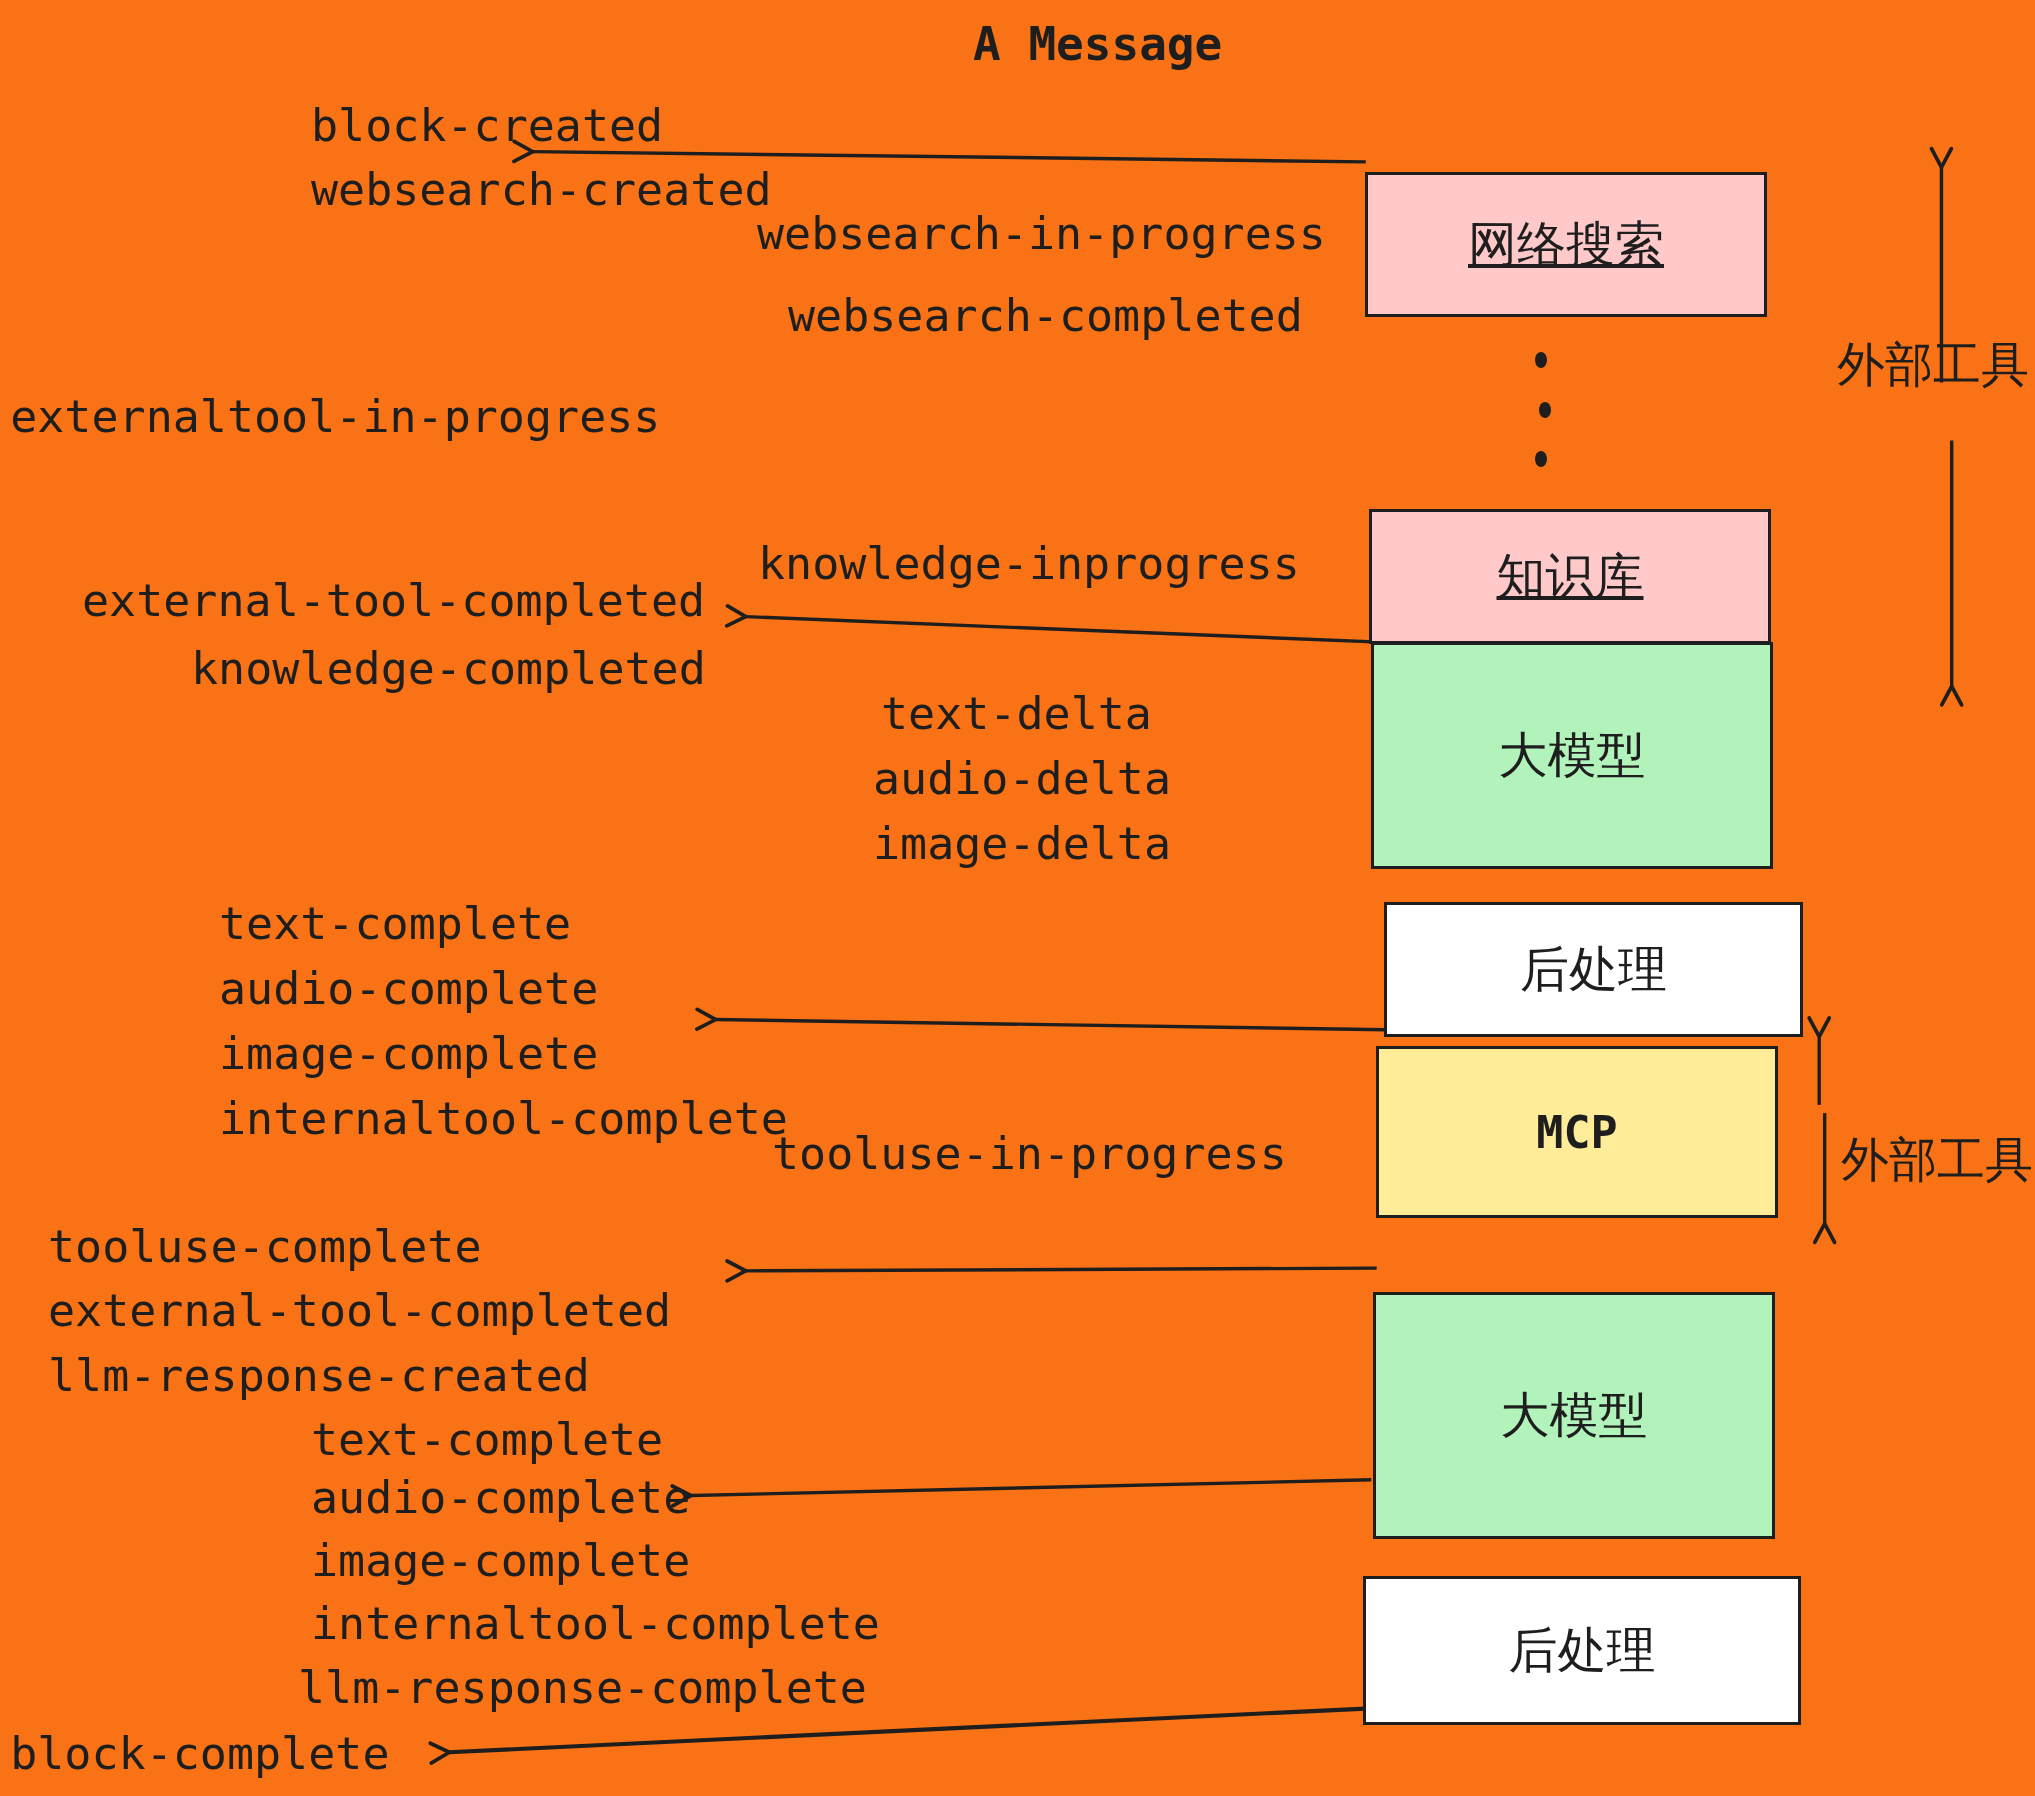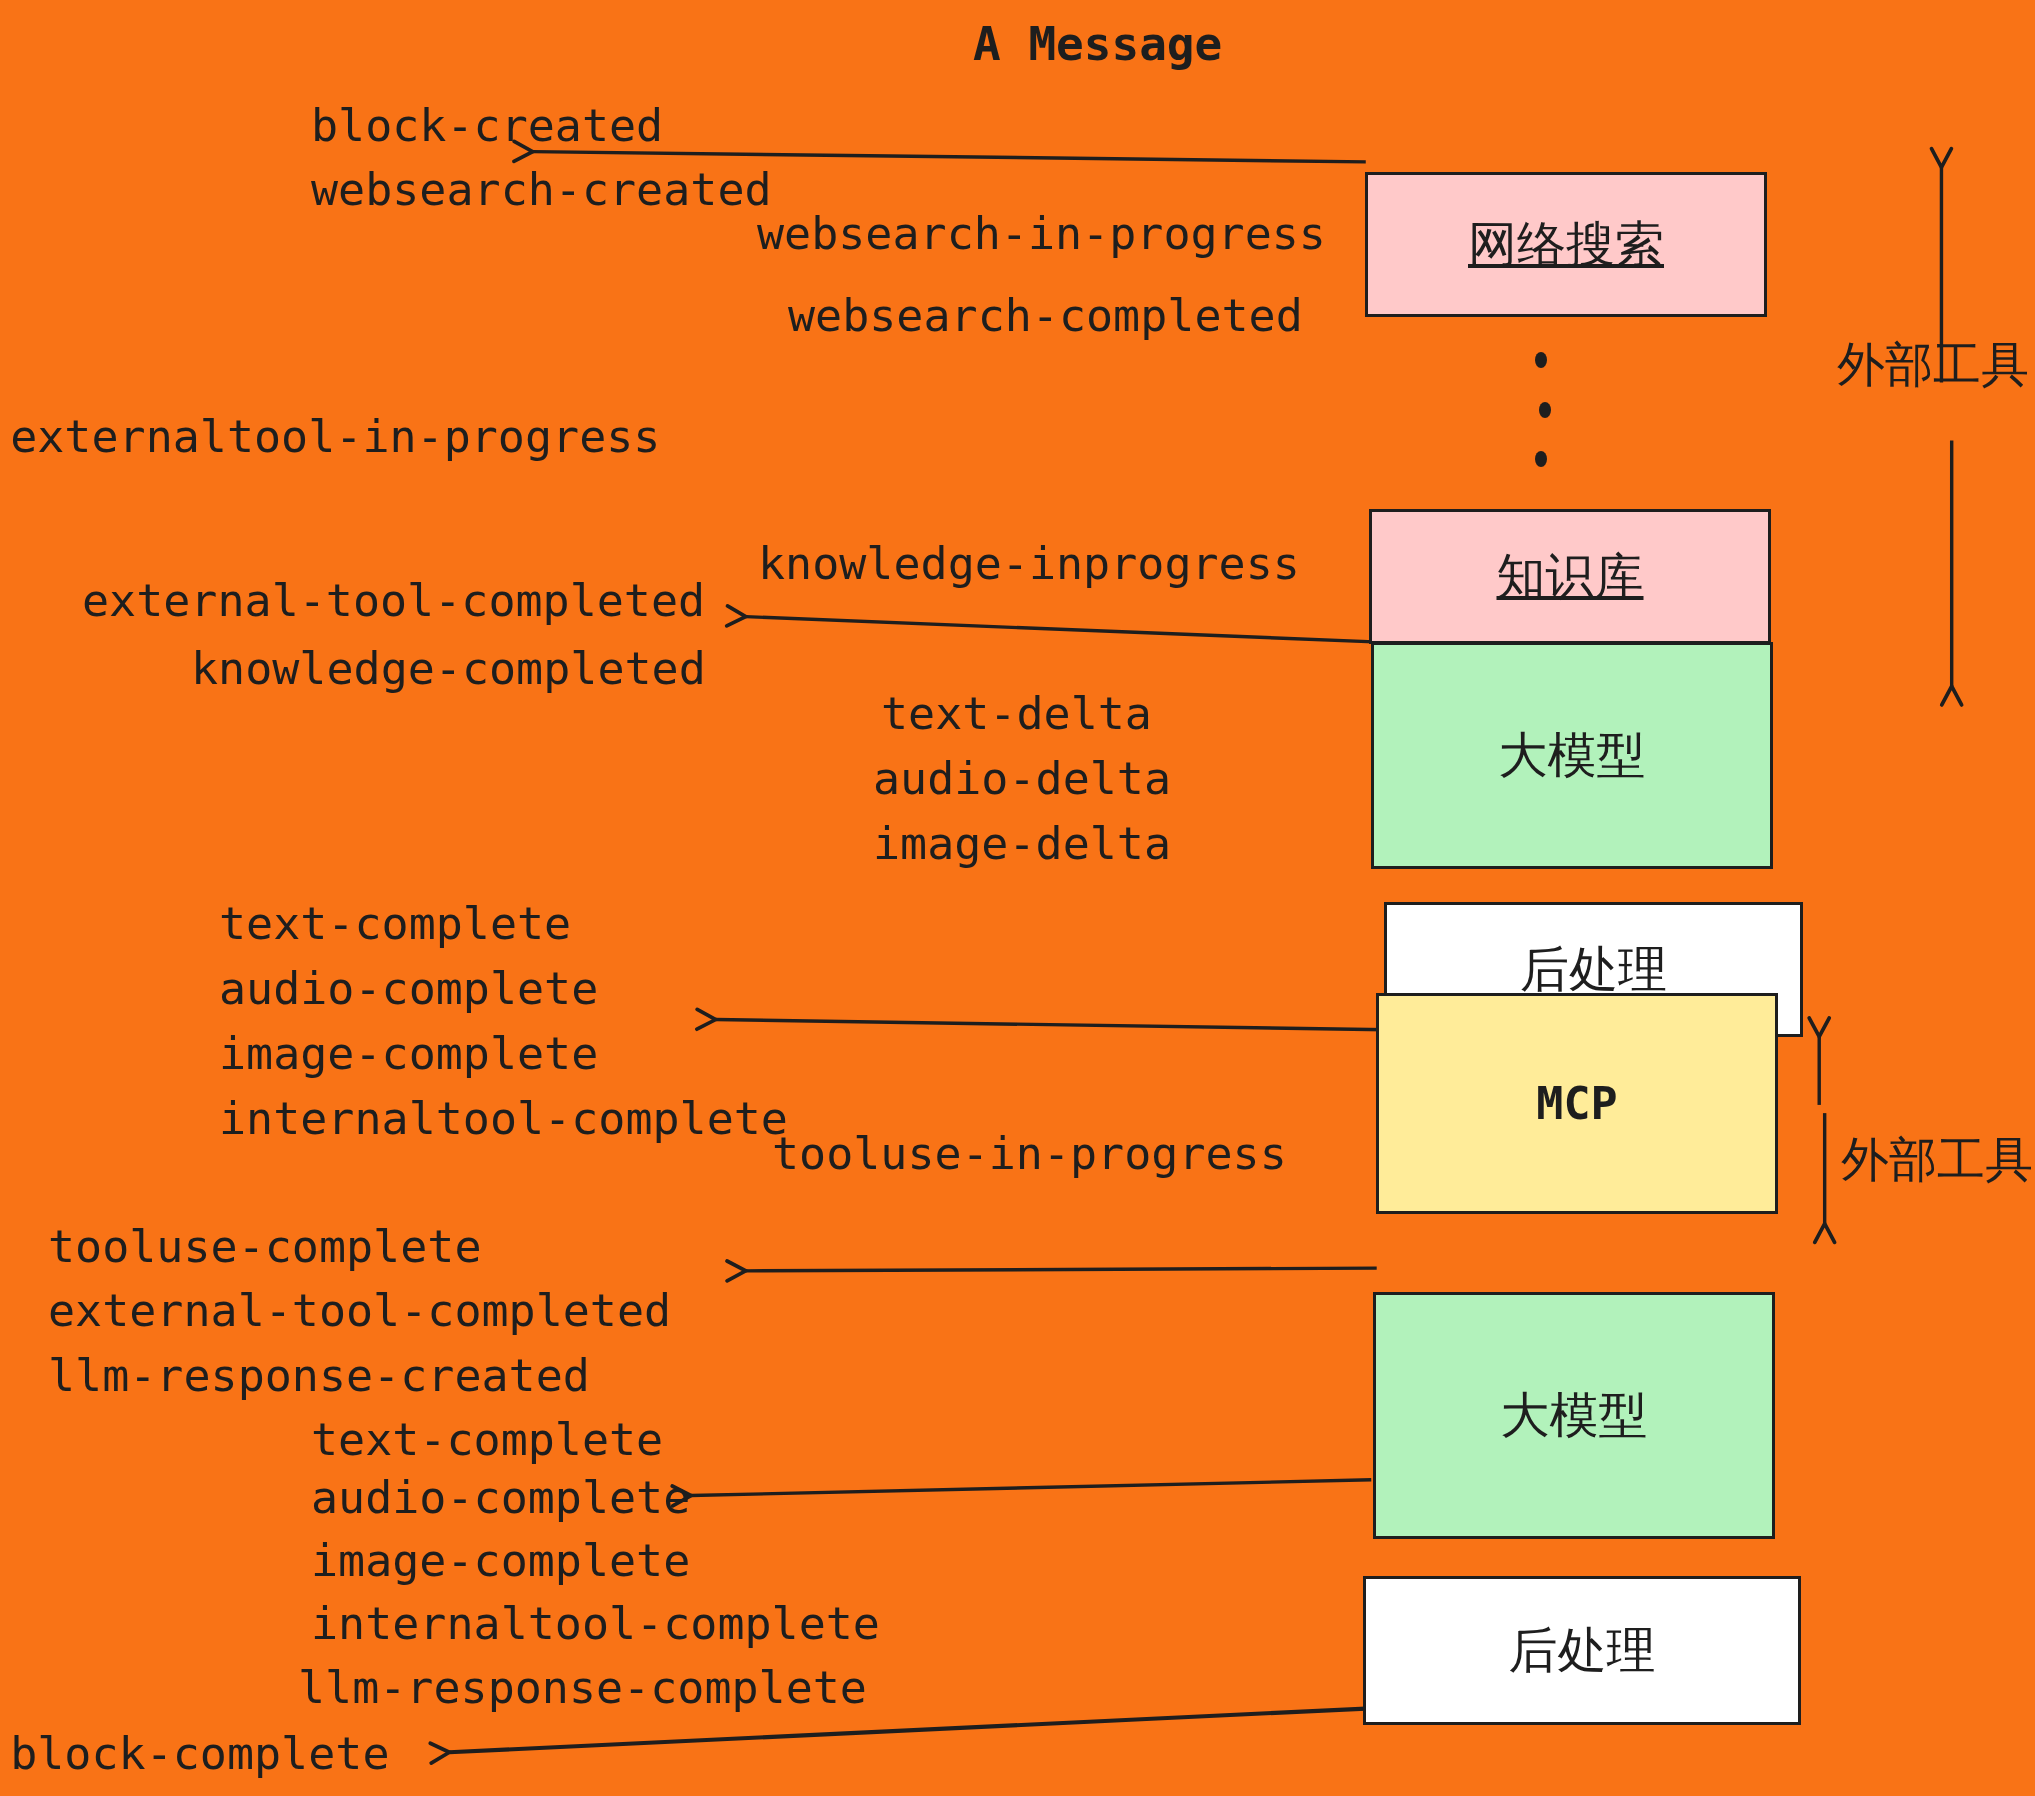--- a/index.html
+++ b/index.html
@@ -44,21 +44,21 @@
     <line x1="2664" y1="1618" x2="2664" y2="1518" stroke="#1e1e1e" stroke-width="5" marker-end="url(#ah)"></line>
     <line x1="2672" y1="1630" x2="2672" y2="1792" stroke="#1e1e1e" stroke-width="5" marker-end="url(#ah)"></line>
   </svg>
 
   <div class="title" style="left:973px;top:17px;">A Message</div>
 
   <div class="evt" style="left:311px;top:102px;">block-created</div>
   <div class="evt" style="left:311px;top:166px;">websearch-created</div>
   <div class="evt" style="left:757px;top:210px;">websearch-in-progress</div>
   <div class="evt" style="left:757px;top:292px;margin-left:31px;">websearch-completed</div>
-  <div class="evt" style="left:10.2px;top:393px;margin-top:20px;">externaltool-in-progress</div>
+  <div class="evt" style="left:10.2px;top:393px;">externaltool-in-progress</div>
   <div class="evt" style="left:758px;top:540px;">knowledge-inprogress</div>
   <div class="evt" style="left:82px;top:577px;">external-tool-completed</div>
   <div class="evt" style="left:191px;top:645px;">knowledge-completed</div>
   <div class="evt" style="left:881px;top:690px;">text-delta</div>
   <div class="evt" style="left:873px;top:755px;">audio-delta</div>
   <div class="evt" style="left:873px;top:820px;">image-delta</div>
   <div class="evt" style="left:219px;top:900px;">text-complete</div>
   <div class="evt" style="left:219px;top:965px;">audio-complete</div>
   <div class="evt" style="left:219px;top:1030px;">image-complete</div>
   <div class="evt" style="left:219px;top:1095px;">internaltool-complete</div>
@@ -70,21 +70,21 @@
   <div class="evt" style="left:311px;top:1474px;">audio-complete</div>
   <div class="evt" style="left:311px;top:1537px;">image-complete</div>
   <div class="evt" style="left:311px;top:1600px;">internaltool-complete</div>
   <div class="evt" style="left:298px;top:1664px;">llm-response-complete</div>
   <div class="evt" style="left:10.2px;top:1730px;">block-complete</div>
 
   <div class="box pink" style="left:1365px;top:172px;width:402px;height:145px;">网络搜索</div>
   <div class="box pink" style="left:1369px;top:509px;width:402px;height:135px;">知识库</div>
   <div class="box green" style="left:1371px;top:642px;width:402px;height:227px;">大模型</div>
   <div class="box white" style="left:1384px;top:902px;width:419px;height:135px;">后处理</div>
-  <div class="box yellow mono" style="left:1376px;top:993px;width:402px;height:221px;">MCP</div>
+  <div class="box yellow mono" style="left:1376px;top:1046px;width:402px;height:172px;">MCP</div>
   <div class="box green" style="left:1373px;top:1292px;width:402px;height:247px;">大模型</div>
   <div class="box white" style="left:1363px;top:1576px;width:438px;height:149px;">后处理</div>
 
   <div class="dot" style="left:1535px;top:352px;"></div>
   <div class="dot" style="left:1539px;top:402px;"></div>
   <div class="dot" style="left:1535px;top:451px;"></div>
 
   <div class="ann" style="left:1837px;top:333px;">外部工具</div>
   <div class="ann" style="left:1841px;top:1128px;">外部工具</div>
 

